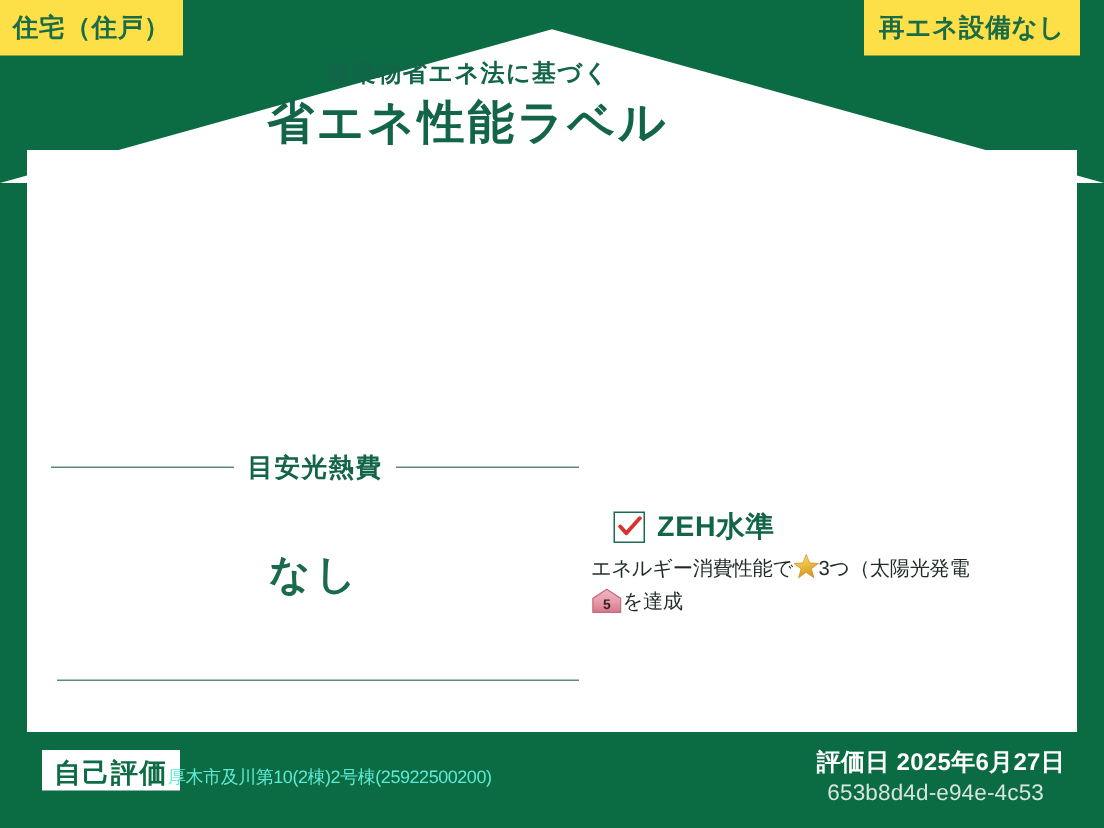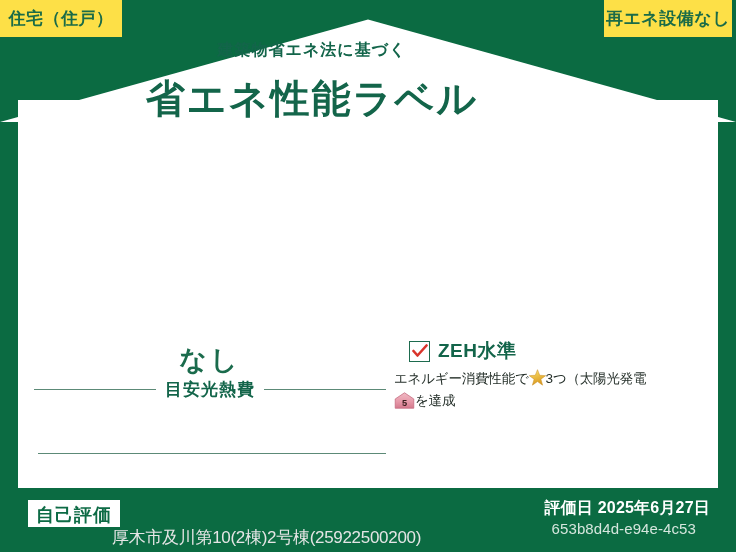--- a/index.html
+++ b/index.html
@@ -29,21 +29,21 @@
     font-weight: bold;
     font-size: 17px;
     letter-spacing: 0.5px;
     display: flex;
     align-items: center;
     justify-content: center;
     height: 37px;
     z-index: 7;
   }
   #tag-left  { left: 0;  width: 122px; }
-  #tag-right { right: 4px; width: 128px; font-family: Liberation Mono, monospace; }
+  #tag-right { right: 16px; width: 144px; font-family: Liberation Mono, monospace; }
 
   
   #roof {
     position: absolute;
     left: 0;
     top: 0;
     width: 736px;
     height: 122px;
     background: #ffffff;
     clip-path: polygon(0% 100%, 50% 16%, 100% 100%);
@@ -74,24 +74,24 @@
   #label-subtitle {
     color: #13654a;
     font-weight: bold;
     font-size: 16px;
     letter-spacing: 1px;
     line-height: 1.2;
   }
   #label-title {
     color: #13654a;
     font-weight: bold;
-    font-size: 39px;
+    font-size: 31px;
     letter-spacing: 2px;
     line-height: 1.25;
-    margin-top: 16px;
+    margin-top: 4px;
   }
 
   
   .perf-row {
     position: absolute;
     display: flex;
     align-items: stretch;
   }
   .row-key {
     background: #0d6b45;
@@ -268,25 +268,24 @@
     color: #0d6b45;
     font-weight: bold;
     font-size: 18px;
     letter-spacing: 1px;
     padding: 3px 8px 0 8px;
   }
   #building-name {
     position: absolute;
     left: 112px;
     top: 22px;
-    color: #e5e5e5;
-    font-size: 17px;
+    color: #5eead4;
+    font-size: 12px;
     letter-spacing: -0.3px;
     white-space: nowrap;
-    margin-top: 16px;
   }
   #eval-date {
     position: absolute;
     right: 26px;
     top: 10px;
     color: #ffffff;
     font-size: 16px;
     font-weight: bold;
     letter-spacing: 0.2px;
     text-align: right;
@@ -419,26 +418,26 @@
             <polygon points="26,2 50,22 50,50 2,50 2,22" fill="url(#hg)" stroke="#d2d7d4" stroke-width="1.4"></polygon>
           </svg>
           <span class="house-num">7</span>
         </div>
 
       </div>
     </div>
   </div>
 
   <div id="cost-section">
-    <div id="cost-value">なし</div>
     <div id="cost-heading-wrap">
       <span class="cost-rule"></span>
       <span id="cost-heading">目安光熱費</span>
       <span class="cost-rule"></span>
     </div>
+    <div id="cost-value">なし</div>
     <div id="cost-bottom-rule"></div>
   </div>
 
   <div id="zeh-section">
     <div id="zeh-title-row">
       <span id="zeh-checkbox">
         <svg width="16" height="14" viewBox="0 0 16 14">
           <polyline points="1.5,7 5.5,11.5 14.5,1.5" fill="none" stroke="#d9342b" stroke-width="2.6" stroke-linecap="round" stroke-linejoin="round"></polyline>
         </svg>
       </span>

